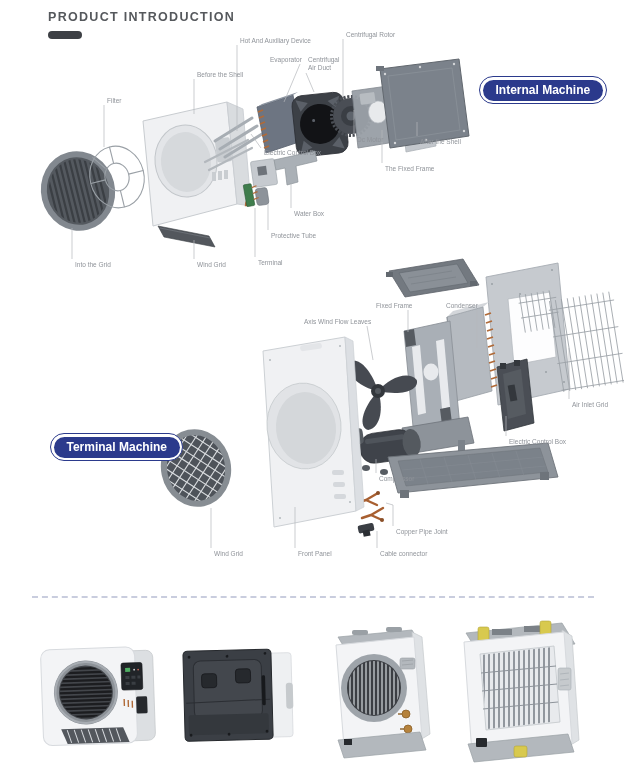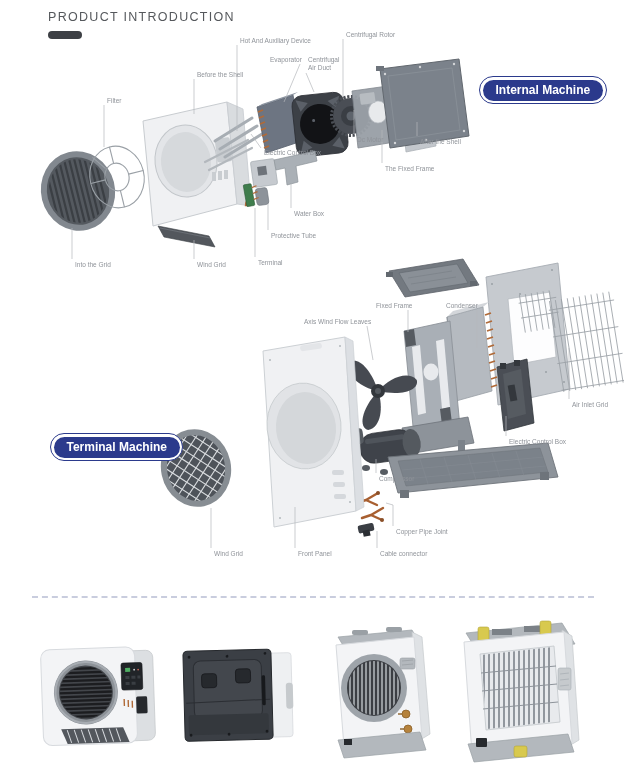--- a/index.html
+++ b/index.html
@@ -1,21 +1,21 @@
 <!DOCTYPE html>
 <html><head>
 <meta charset="utf-8">
 <style>
   html,body{margin:0;padding:0;}
   body{width:624px;height:778px;position:relative;background:#ffffff;overflow:hidden;
        font-family:"Liberation Sans","DejaVu Sans",sans-serif;}
   .page{position:absolute;inset:0;width:624px;height:778px;}
   svg.art{position:absolute;left:0;top:0;width:624px;height:778px;pointer-events:none;}
   .page-title{position:absolute;left:48px;top:10px;font-size:12.5px;letter-spacing:1.3px;
-       color:#55585c;font-weight:400;}
+       color:#55585c;font-weight:700;}
   .title-dash{position:absolute;left:48px;top:31px;width:34px;height:8px;border-radius:4px;background:#3d4045;}
   .lbl{position:absolute;font-size:6.5px;line-height:1.3;color:#8f9399;white-space:nowrap;}
   .lbl.wrap{white-space:normal;width:40px;}
   .badge{position:absolute;border:1.5px solid #2b3a8c;border-radius:15px;padding:2.5px;background:#fff;}
   .badge>span{display:block;background:#2b3a8c;color:#ffffff;border-radius:11px;
        padding:3px 13px 4px;font-size:12px;font-weight:bold;white-space:nowrap;}
   .divider{position:absolute;left:32px;right:30px;top:596px;border-top:2px dashed #c9cdde;height:0;}
 </style>
 </head>
 <body>

